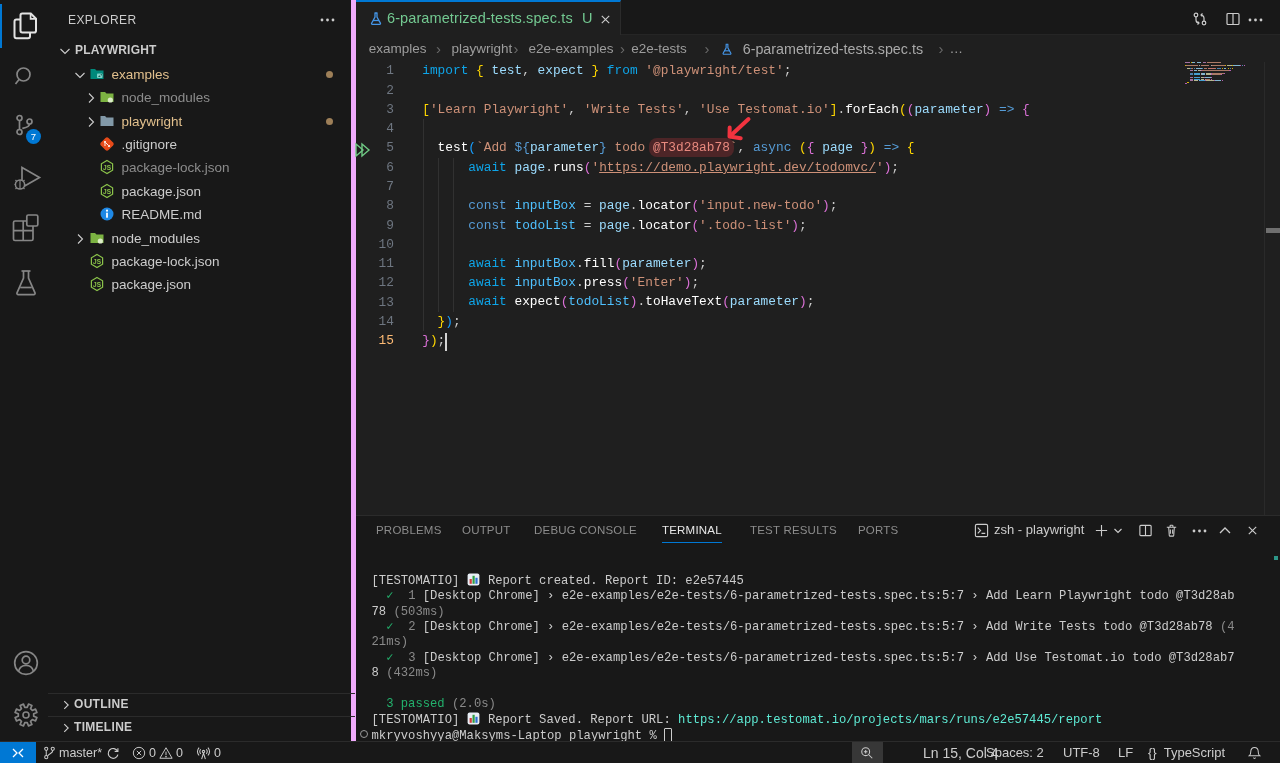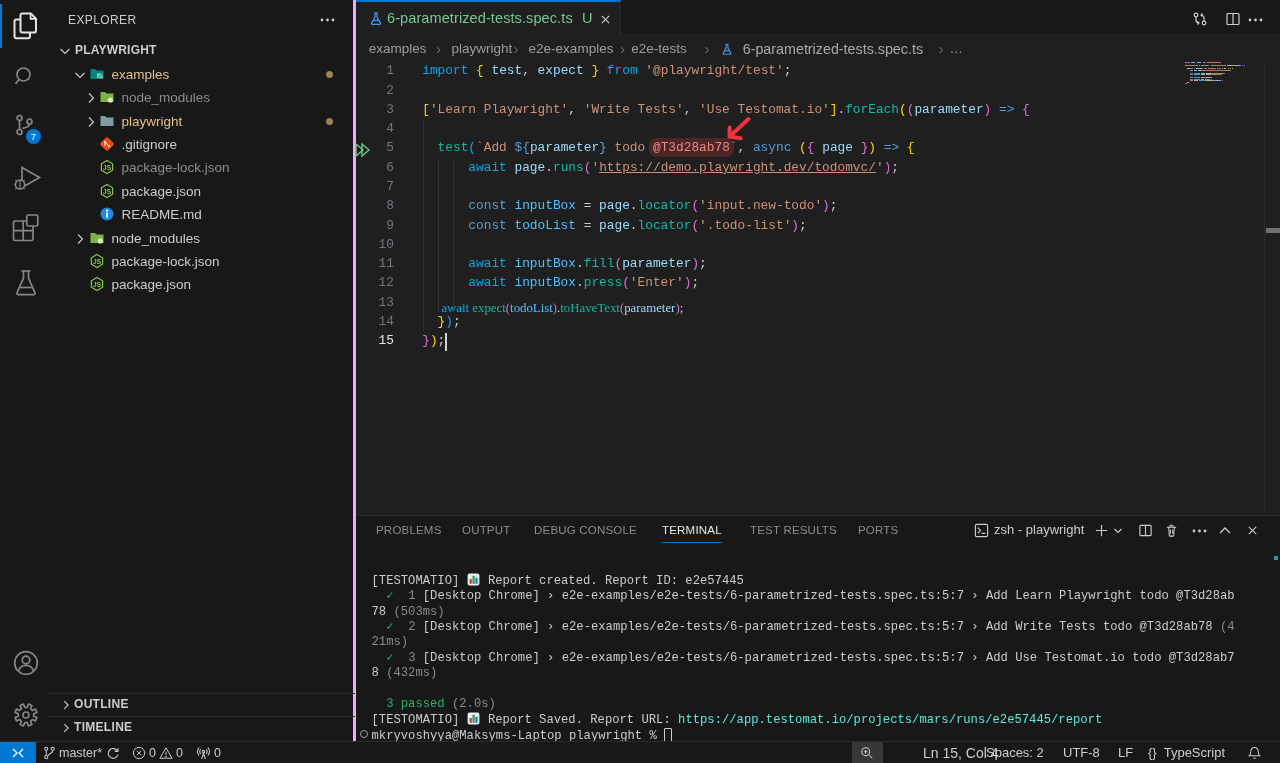--- a/index.html
+++ b/index.html
@@ -5,21 +5,21 @@
   * { margin:0; padding:0; box-sizing:border-box; }
   html,body { width:1280px; height:763px; overflow:hidden; background:#1f1f1f; }
   #root { position:absolute; top:0; left:0; width:1280px; height:763px;
           font-family:"Liberation Sans", sans-serif; }
   .abs { position:absolute; }
   
   #activitybar { left:0; top:0; width:48px; height:741px; background:#181818; }
   .ab-icon { position:absolute; left:12px; width:24px; height:24px; }
   
   #sidebar { left:48px; top:0; width:308px; height:741px; background:#181818;
-             border-right:3px solid #f0abfc; }
+             border-right:5px solid #f0abfc; }
   #sb-head { position:absolute; left:20px; top:13px; font-size:12px; color:#cccccc; letter-spacing:0.4px;}
   .row { position:absolute; left:0; width:306px; height:23px; line-height:23px; font-size:13.5px; color:#cccccc; }
   .row .txt { position:absolute; top:0; }
   .chev { position:absolute; top:4px; width:16px; height:16px; }
   .ficon { position:absolute; top:3px; width:16px; height:16px; }
   .dot { position:absolute; top:8px; width:7px; height:7px; border-radius:50%; background:#9d7f58; }
   .gray { color:#8c8c8c; } .tan { color:#e2c08d; }
   .sect { position:absolute; left:0; width:307px; height:22px; border-top:1px solid #2b2b2b; }
   .sect b { position:absolute; left:26px; top:3px; font-size:12px; color:#cccccc; letter-spacing:0.3px;}
   
@@ -32,21 +32,21 @@
   #crumbs { left:356px; top:36px; width:924px; height:26px; background:#1f1f1f;
             font-size:13.5px; color:#9d9d9d; line-height:26px; }
   #crumbs span { position:absolute; top:0; }
   
   #editor { left:356px; top:62px; width:924px; height:453px; background:#1f1f1f;
             font-family:"Liberation Mono", monospace; font-size:12.82px; }
   .ln { position:absolute; width:38px; text-align:right; color:#6e7681; height:19.27px; line-height:19.27px;}
   .cl { position:absolute; left:66.2px; height:19.27px; line-height:19.27px; white-space:pre; color:#cccccc;}
   .guide { position:absolute; width:1px; background:#313131; }
   .kw { color:#0ea5e9; } .bl { color:#569cd6; } .st { color:#ce9178; }
-  .fn { color:#14b8a6; } .vr { color:#9cdcfe; } .cv { color:#4fc1ff; }
+  .fn { color:#ffffff; } .vr { color:#9cdcfe; } .cv { color:#4fc1ff; }
   .b0 { color:#ffd700; } .b1 { color:#da70d6; } .b2 { color:#179fff; }
   .pill { background:#4d2527; border-radius:8px; padding:2px 4px; margin:0 -4px; color:#e98a7f; }
   
   #minimap { position:absolute; left:829px; top:0px; width:80px; height:45px; }
   .mm { position:absolute; height:1.05px; opacity:0.8; }
   
   #panel { left:356px; top:515px; width:924px; height:226px; background:#181818;
            border-top:1px solid #2b2b2b; }
   .ptab { position:absolute; top:0; height:27px; line-height:29px; font-size:11.5px; color:#8c8c8c; letter-spacing:0.2px;}
   #term { position:absolute; left:15.5px; top:57px; font-family:"Liberation Mono", monospace;
@@ -288,24 +288,24 @@
 <div class="ln" style="top:134.25px;color:#6e7681;">8</div>
 <div class="cl" style="top:134.25px;">      <span class="bl">const</span> <span class="cv">inputBox</span> = <span class="vr">page</span>.<span class="fn">locator</span><span class="b1">(</span><span class="st">'input.new-todo'</span><span class="b1">)</span>;</div>
 <div class="ln" style="top:153.53px;color:#6e7681;">9</div>
 <div class="cl" style="top:153.53px;">      <span class="bl">const</span> <span class="cv">todoList</span> = <span class="vr">page</span>.<span class="fn">locator</span><span class="b1">(</span><span class="st">'.todo-list'</span><span class="b1">)</span>;</div>
 <div class="ln" style="top:172.80px;color:#6e7681;">10</div>
 <div class="ln" style="top:192.06px;color:#6e7681;">11</div>
 <div class="cl" style="top:192.06px;">      <span class="kw">await</span> <span class="cv">inputBox</span>.<span class="fn">fill</span><span class="b1">(</span><span class="vr">parameter</span><span class="b1">)</span>;</div>
 <div class="ln" style="top:211.34px;color:#6e7681;">12</div>
 <div class="cl" style="top:211.34px;">      <span class="kw">await</span> <span class="cv">inputBox</span>.<span class="fn">press</span><span class="b1">(</span><span class="st">'Enter'</span><span class="b1">)</span>;</div>
 <div class="ln" style="top:230.61px;color:#6e7681;">13</div>
-<div class="cl" style="top:237px;font-family:Liberation Serif, serif;">      <span class="kw">await</span> <span class="fn">expect</span><span class="b1">(</span><span class="cv">todoList</span><span class="b1">)</span>.<span class="fn">toHaveText</span><span class="b1">(</span><span class="vr">parameter</span><span class="b1">)</span>;</div>
+<div class="cl" style="top:230px;">      <span class="kw">await</span> <span class="fn">expect</span><span class="b1">(</span><span class="cv">todoList</span><span class="b1">)</span>.<span class="fn">toHaveText</span><span class="b1">(</span><span class="vr">parameter</span><span class="b1">)</span>;</div>
 <div class="ln" style="top:249.88px;color:#6e7681;">14</div>
 <div class="cl" style="top:249.88px;">  <span class="b0">}</span><span class="b2">)</span>;</div>
-<div class="ln" style="top:269.14px;color:#e5e5e5;">15</div>
+<div class="ln" style="top:269.14px;color:#fdba74;">15</div>
 <div class="cl" style="top:269.14px;"><span class="b1">}</span><span class="b0">)</span>;</div>
 <div class="guide" style="left:67px;top:57.2px;height:212.0px;"></div>
 <div class="guide" style="left:81.57px;top:95.7px;height:154.2px;"></div>
 <div class="guide" style="left:96.95px;top:95.7px;height:154.2px;"></div>
       </div>
 
     <svg class="abs" style="left:-2px;top:80px;width:20px;height:16px;" viewBox="0 0 20 16" fill="none" stroke="#6fc984" stroke-width="1.4">
       <path d="M2 2 L9 8 L2 14 Z"></path>
         <path d="M8 2 L15 8 L8 14 Z"></path>
     </svg>

